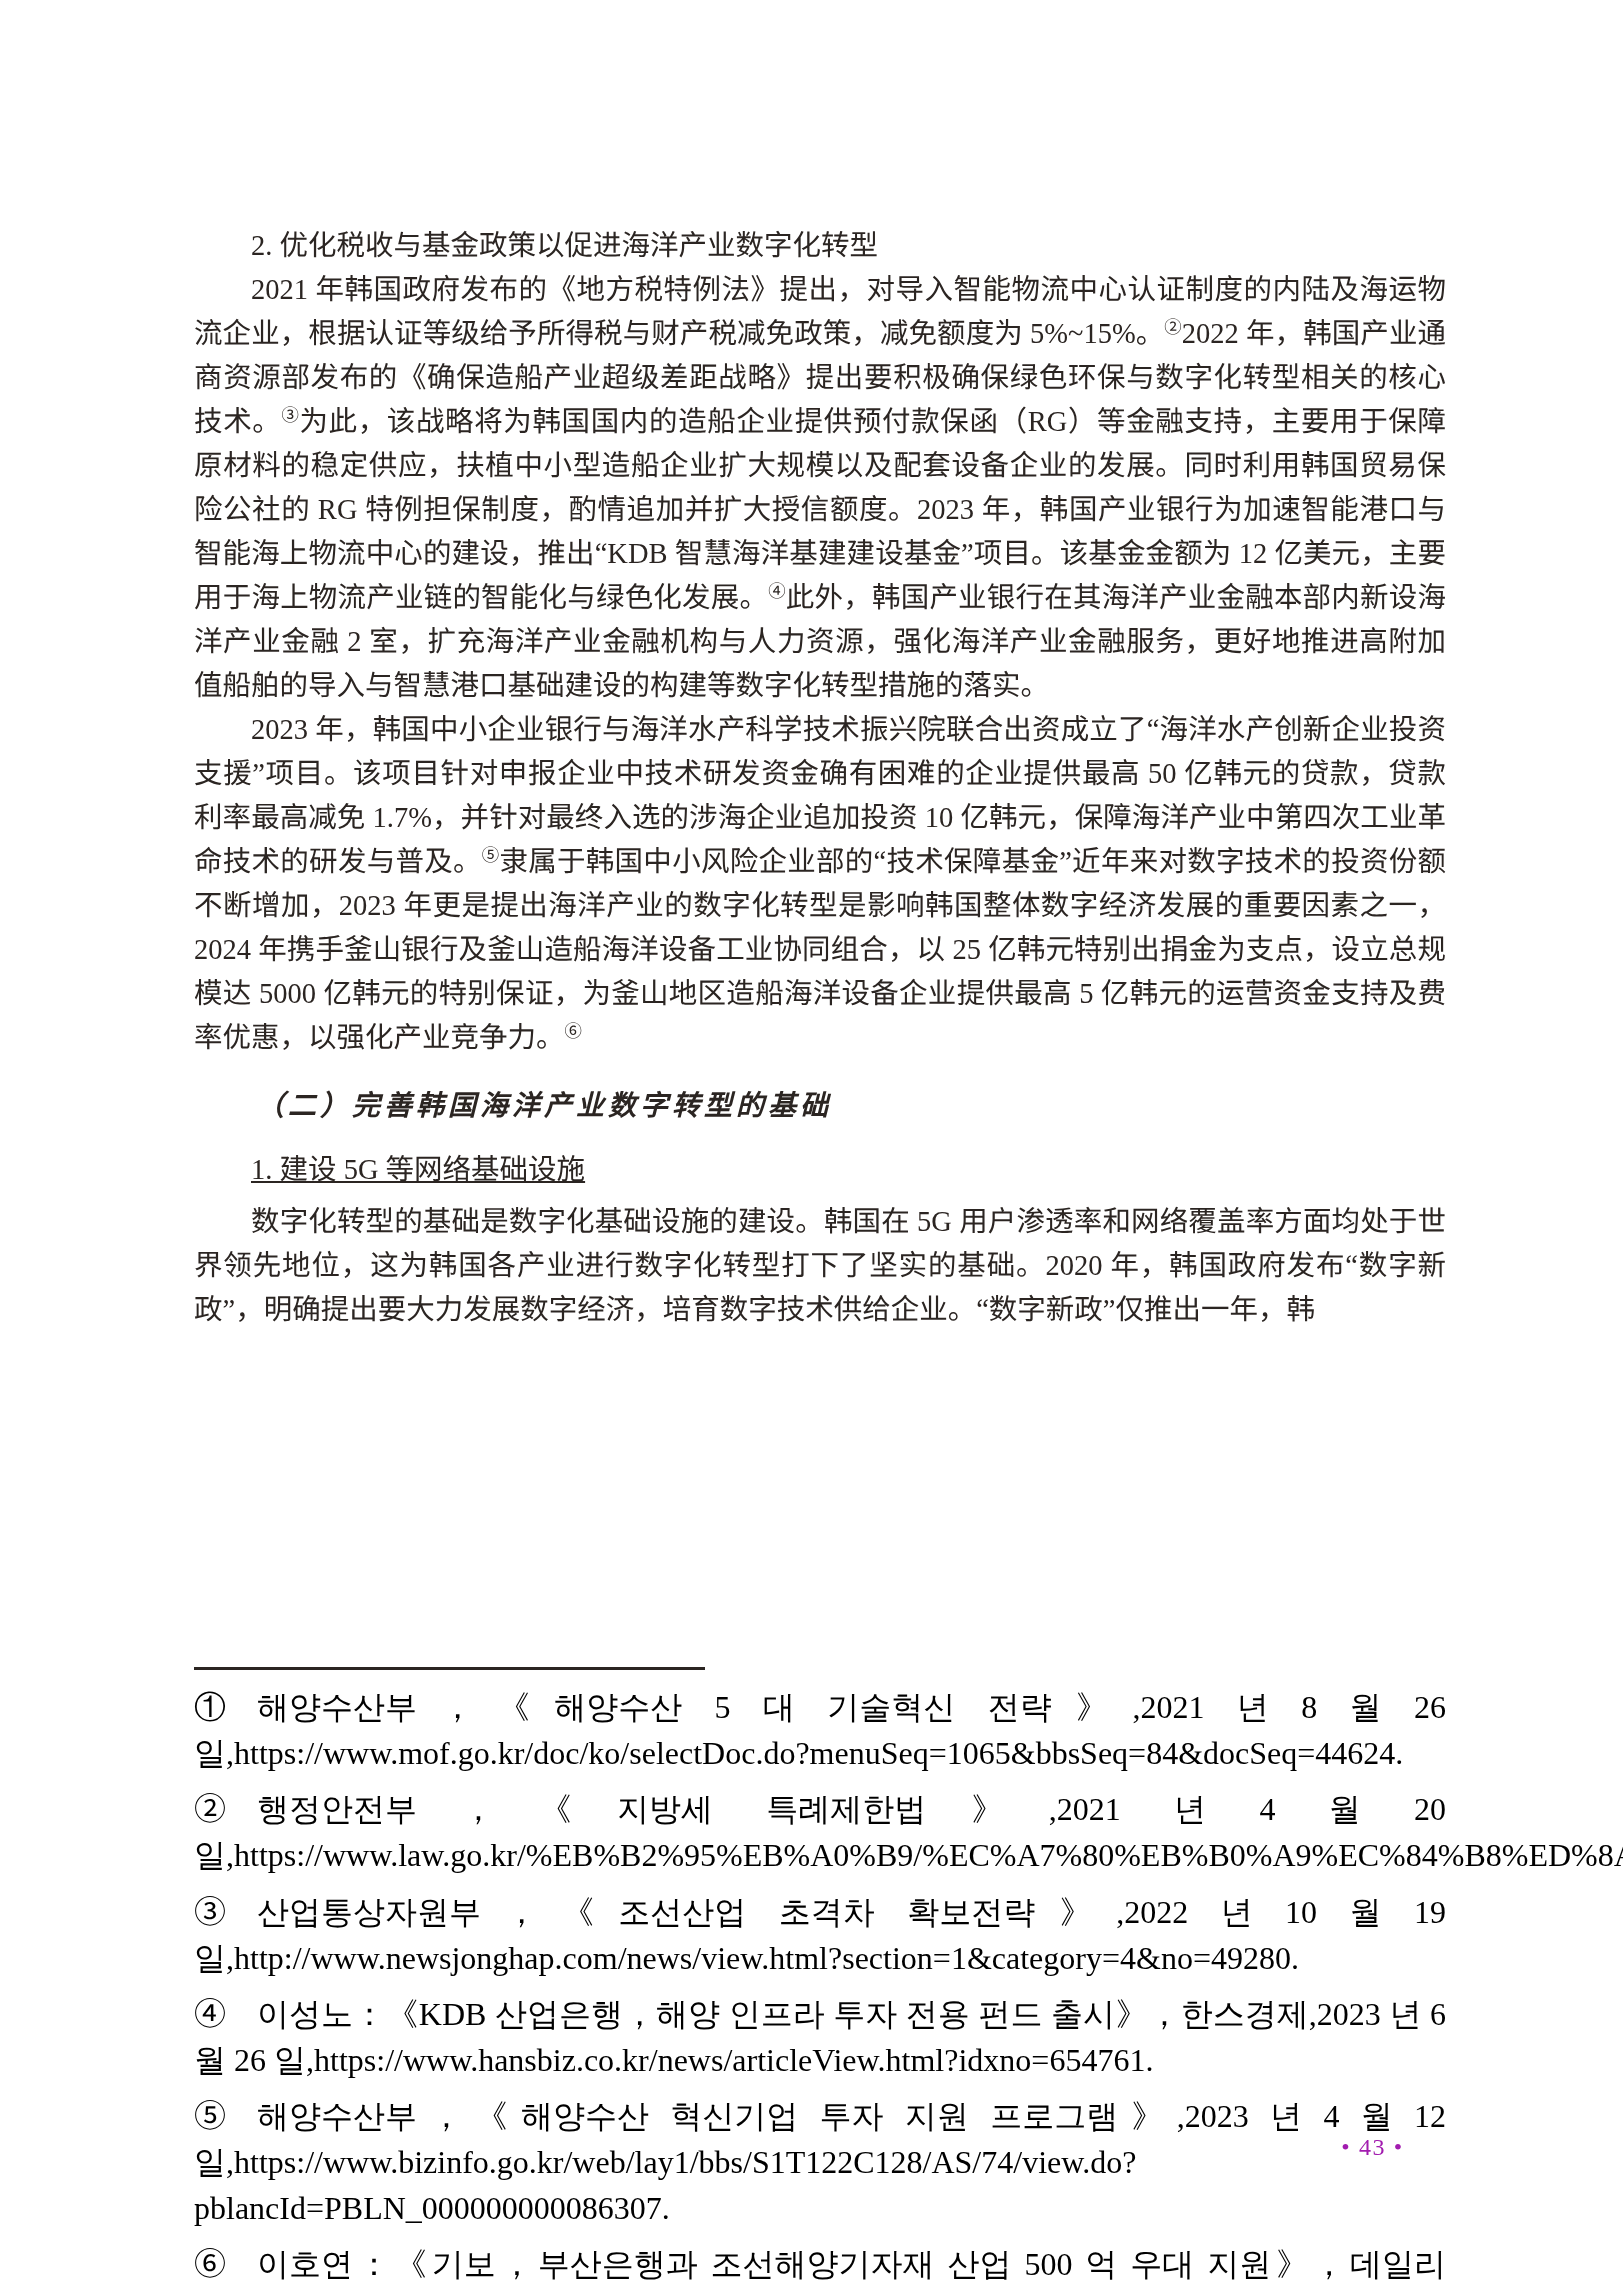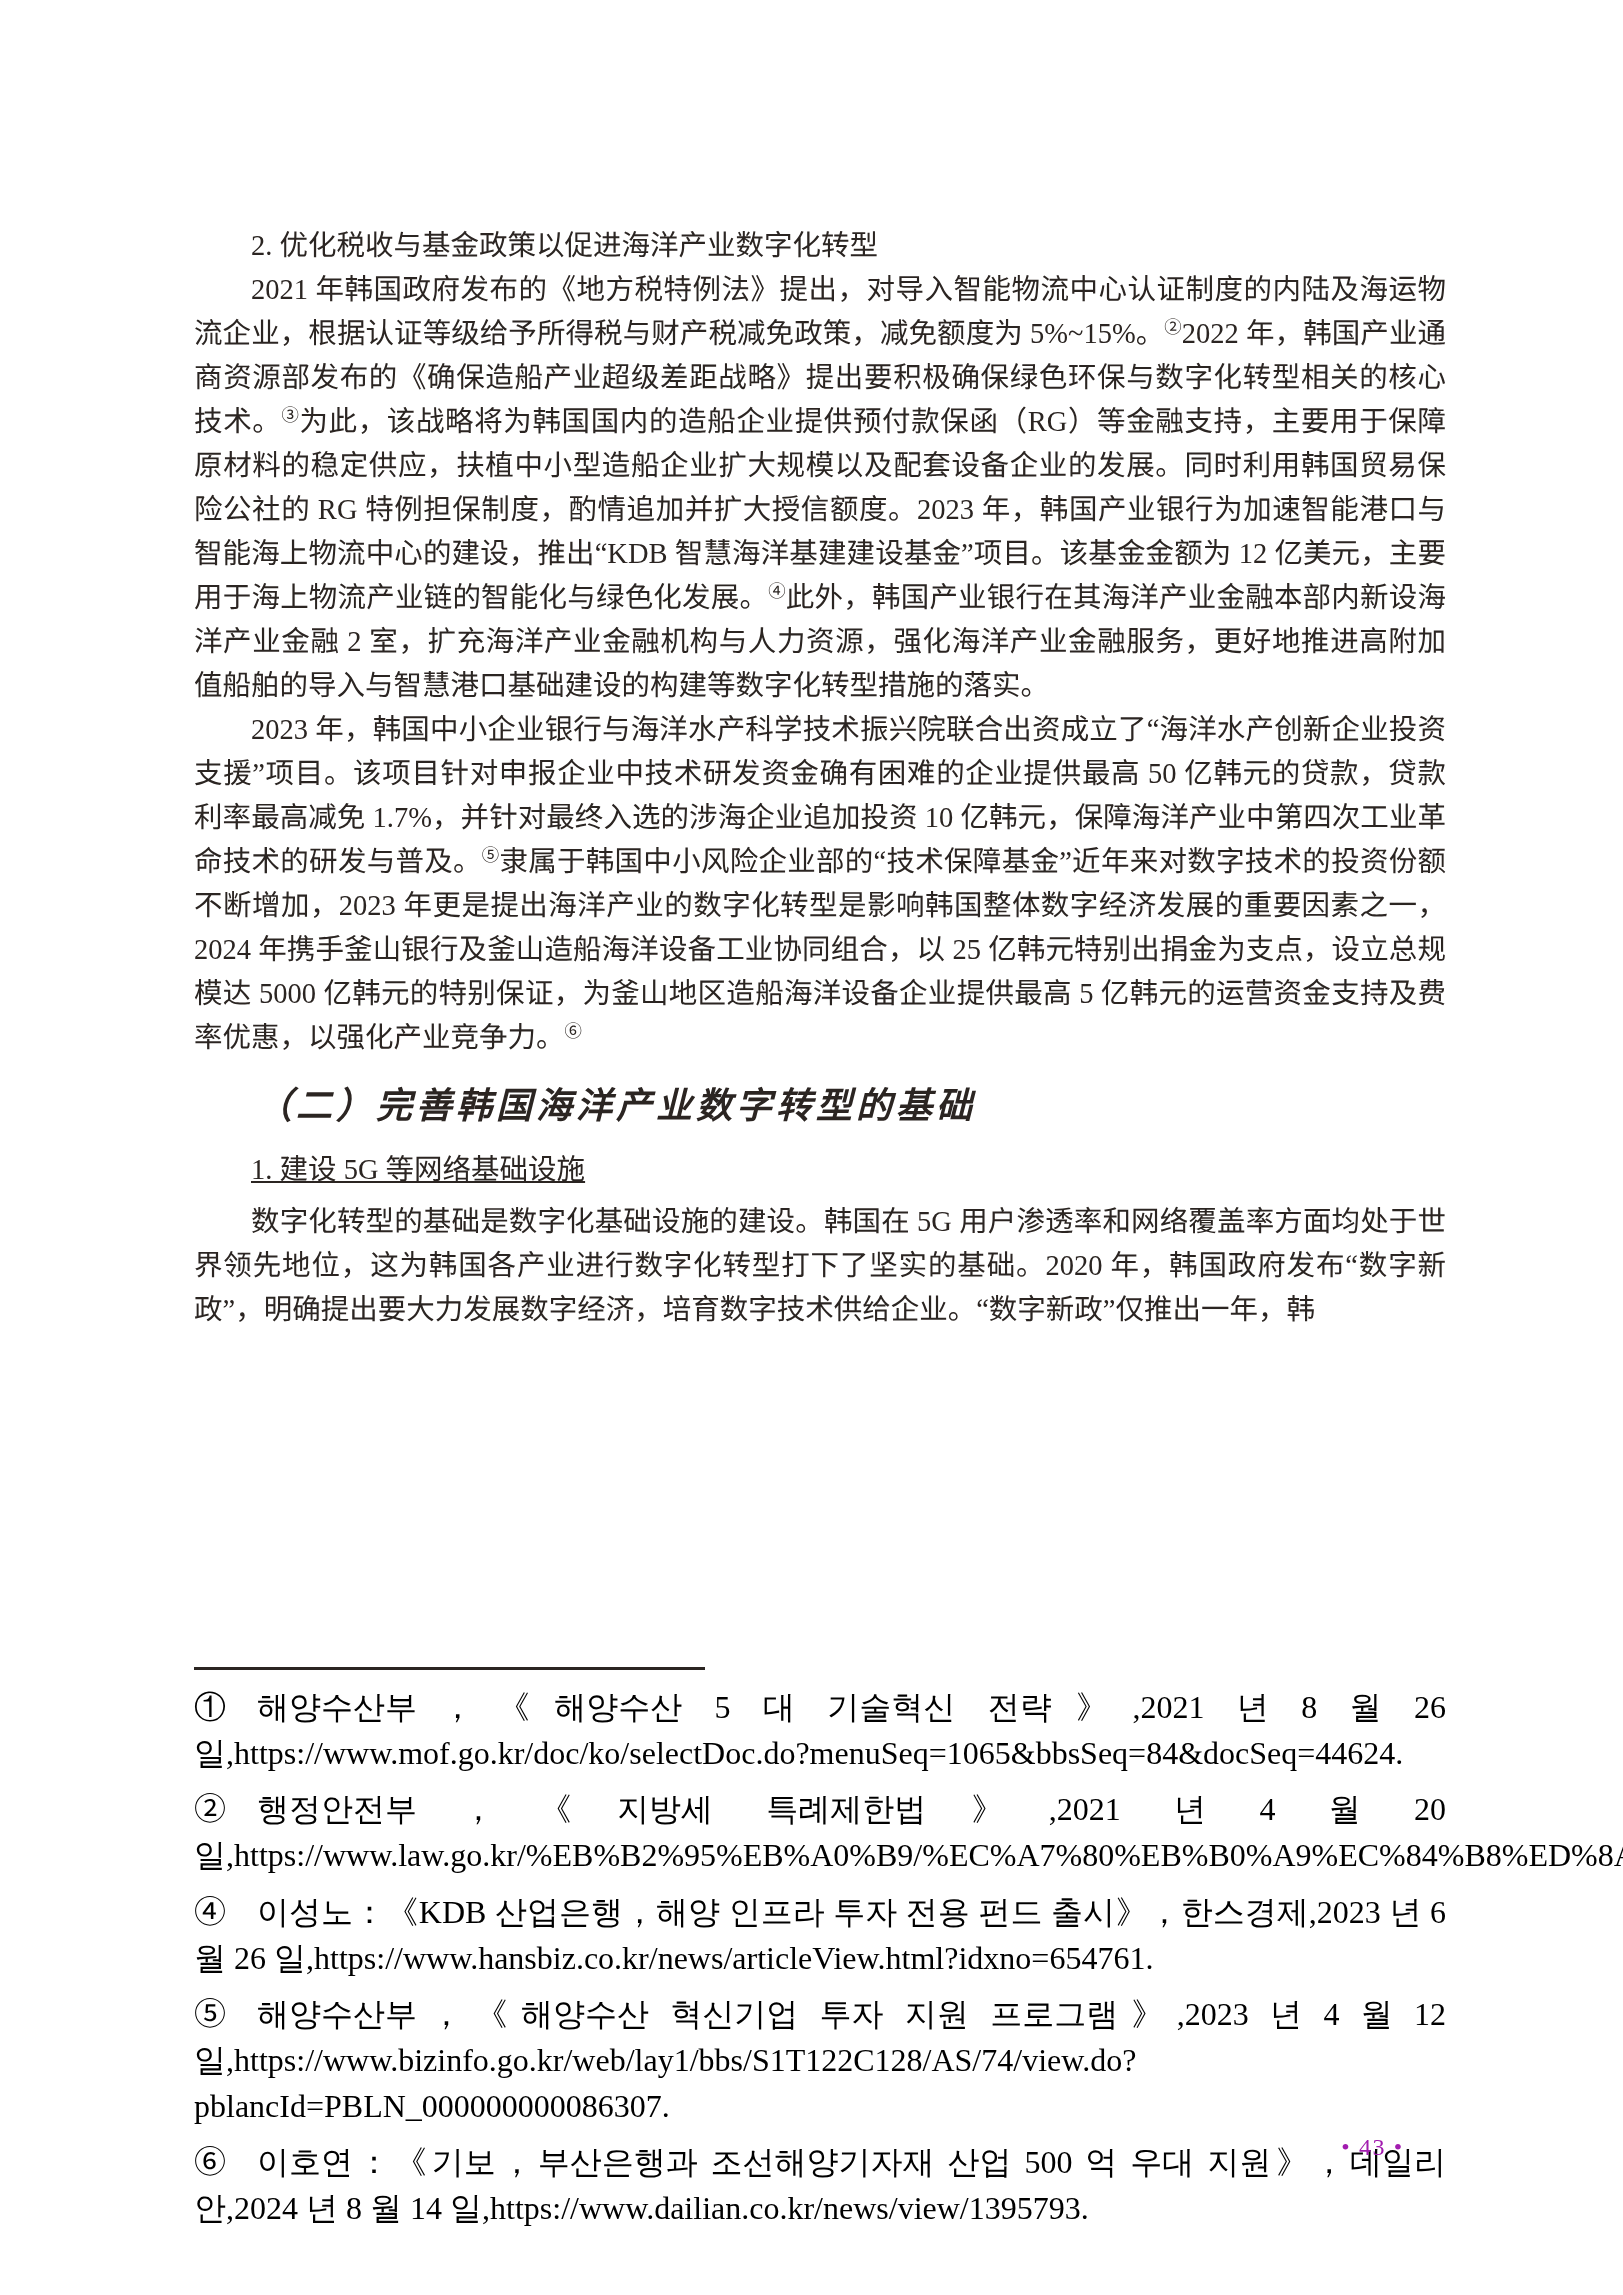--- a/index.html
+++ b/index.html
@@ -36,21 +36,21 @@
   .subhead {
     margin: 0;
     font-size: 28.5px;
     font-weight: normal;
     line-height: 44px;
     text-indent: 57px;
     text-align: left;
   }
   .h-sec {
     margin: 24px 0 0 0;
-    font-size: 36px;
+    font-size: 28px;
     font-weight: 600;
     font-style: italic;
     line-height: 44px;
     text-indent: 62px;
     letter-spacing: 4px;
     text-align: left;
   }
   .h-num { margin-top: 20px; text-decoration: underline; }
   .para-last { margin-top: 8px; }
   sup.fnref {
@@ -106,20 +106,21 @@
     <h2 class="h-sec">（二）完善韩国海洋产业数字转型的基础</h2>
     <h3 class="subhead h-num">1. 建设 5G 等网络基础设施</h3>
     <p class="para para-last">数字化转型的基础是数字化基础设施的建设。韩国在 5G 用户渗透率和网络覆盖率方面均处于世界领先地位，这为韩国各产业进行数字化转型打下了坚实的基础。2020 年，韩国政府发布“数字新政”，明确提出要大力发展数字经济，培育数字技术供给企业。“数字新政”仅推出一年，韩</p>
   </main>
 
   <div class="fn-rule"></div>
 
   <section class="footnotes" lang="ko">
     <p class="fn"><span class="fn-marker">①</span><span class="fn-text">해양수산부，《해양수산 5 대 기술혁신 전략》,2021 년 8 월 26 일,https://www.mof.go.kr/doc/ko/selectDoc.do?menuSeq=1065&amp;bbsSeq=84&amp;docSeq=44624.</span></p>
     <p class="fn"><span class="fn-marker">②</span><span class="fn-text">행정안전부，《지방세 특례제한법》,2021 년 4 월 20 일,https://www.law.go.kr/%EB%B2%95%EB%A0%B9/%EC%A7%80%EB%B0%A9%EC%84%B8%ED%8A%B9%EB%A1%80%EC%A0%9C%ED%95%9C%EB%B2%95.</span></p>
+    <p class="fn"><span class="fn-marker">③</span><span class="fn-text">산업통상자원부，《조선산업 초격차 확보전략》,2022 년 10 월 19 일,http://www.newsjonghap.com/news/view.html?section=1&amp;category=4&amp;no=49280.</span></p>
     <p class="fn"><span class="fn-marker">④</span><span class="fn-text">이성노：《KDB 산업은행，해양 인프라 투자 전용 펀드 출시》，한스경제,2023 년 6 월 26 일,https://www.hansbiz.co.kr/news/articleView.html?idxno=654761.</span></p>
     <p class="fn"><span class="fn-marker">⑤</span><span class="fn-text">해양수산부，《해양수산 혁신기업 투자 지원 프로그램》,2023 년 4 월 12 일,https://www.bizinfo.go.kr/web/lay1/bbs/S1T122C128/AS/74/view.do?pblancId=PBLN_000000000086307.</span></p>
     <p class="fn"><span class="fn-marker">⑥</span><span class="fn-text">이호연：《기보，부산은행과 조선해양기자재 산업 500 억 우대 지원》，데일리안,2024 년 8 월 14 일,https://www.dailian.co.kr/news/view/1395793.</span></p>
   </section>
 
   <div class="page-number">• 43 •</div>
 
 </div>
 
 

